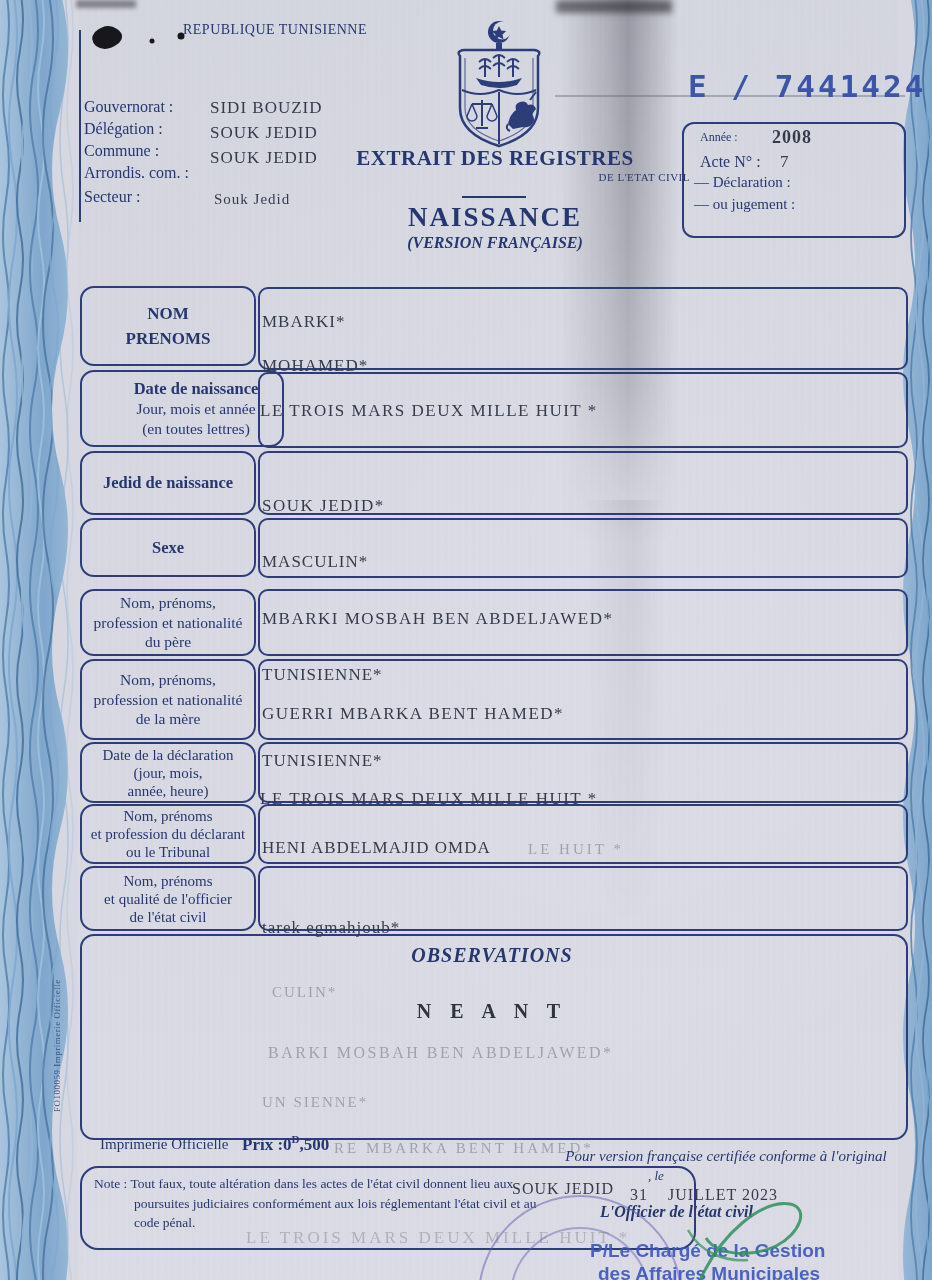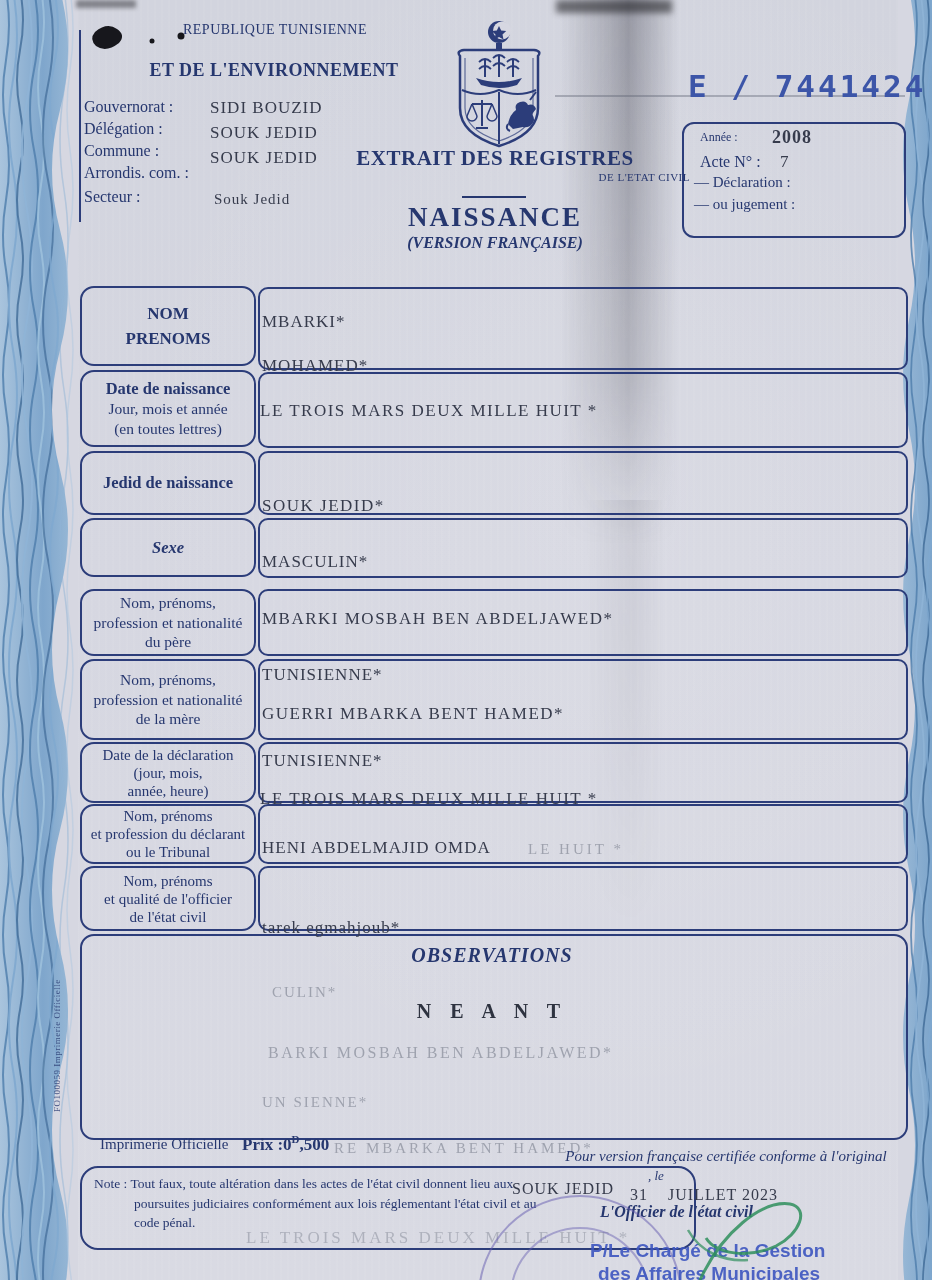--- a/index.html
+++ b/index.html
@@ -73,21 +73,20 @@
       <path d="M 32 -10 q 6 40 0 80 q -6 40 0 80 q 6 40 0 80 q -6 40 0 80 q 6 40 0 80 q -6 40 0 80 q 6 40 0 80 q -6 40 0 80 q 6 40 0 80 q -6 40 0 80 q 6 40 0 80 q -6 40 0 80 q 6 40 0 80 q -6 40 0 80 q 6 40 0 80 q -6 40 0 80 q 6 40 0 80" fill="none" stroke="#7fa9cf" stroke-width="1.8" opacity="0.8"></path>
     </svg>
 
   <div class="abs smudge1"></div>
   <div class="abs smudge2"></div>
   <div class="abs topmark"></div>
   <div class="abs topmark2"></div>
   <div class="abs foldline"></div>
 
   <div class="abs navy" style="left:85px;top:22px;width:380px;text-align:center;font-size:14px;letter-spacing:.5px;">REPUBLIQUE TUNISIENNE</div>
-  <div class="abs navy b" style="left:78px;top:60px;width:392px;text-align:center;font-size:18px;letter-spacing:.5px;">ET DE L'ENVIRONNEMENT</div>
 
   <div class="abs" style="left:79px;top:30px;width:2px;height:192px;background:#2c3d7a;"></div>
 
   <div class="abs navy" style="left:84px;top:98px;font-size:16px;">Gouvernorat :</div>
   <div class="abs typed" style="left:210px;top:98px;font-size:17px;">SIDI BOUZID</div>
   <div class="abs navy" style="left:84px;top:120px;font-size:16px;">Délégation :</div>
   <div class="abs typed" style="left:210px;top:123px;font-size:17px;">SOUK JEDID</div>
   <div class="abs navy" style="left:84px;top:142px;font-size:16px;">Commune :</div>
   <div class="abs typed" style="left:210px;top:148px;font-size:17px;">SOUK JEDID</div>
   <div class="abs navy" style="left:84px;top:164px;font-size:16px;">Arrondis. com. :</div>
@@ -131,29 +130,29 @@
   <div class="abs navy" style="left:694px;top:196px;font-size:15px;">— ou jugement :</div>
 
   <div class="abs navy b" style="left:300px;top:146px;width:390px;text-align:center;font-size:21px;letter-spacing:.5px;">EXTRAIT DES REGISTRES</div>
   <div class="abs navy" style="left:300px;top:171px;width:390px;text-align:right;font-size:11px;letter-spacing:.5px;">DE L'ETAT CIVIL</div>
   <div class="abs" style="left:462px;top:196px;width:64px;height:2px;background:#26376f;"></div>
   <div class="abs navy b" style="left:300px;top:202px;width:390px;text-align:center;font-size:27px;letter-spacing:2px;">NAISSANCE</div>
   <div class="abs navy b i" style="left:300px;top:234px;width:390px;text-align:center;font-size:16px;font-style:italic;">(VERSION FRANÇAISE)</div>
 
   <div class="lblbox b pre" style="top:286px;height:76px;font-size:17px;line-height:1.5;text-align:center;">NOM
 PRENOMS</div>
-  <div class="lblbox" style="top:370px;height:73px;">
+  <div class="lblbox" style="top:370px;height:73px;padding-left:28px;">
     <span style="font-size:15.5px;line-height:1.3;">
       <span class="b pre" style="font-size:16.5px;">Date de naissance</span><br>
       <span class="pre">Jour, mois et année
 (en toutes lettres)</span>
     </span>
   </div>
   <div class="lblbox b" style="top:451px;height:60px;font-size:16.5px;">Jedid de naissance</div>
-  <div class="lblbox b" style="top:518px;height:55px;font-size:16.5px;font-style:italic;">Sexe</div>
+  <div class="lblbox b" style="top:518px;height:55px;font-size:16.5px;">Sexe</div>
   <div class="lblbox pre" style="top:589px;height:63px;font-size:15.5px;line-height:1.25;">Nom, prénoms,
 profession et nationalité
 du père</div>
   <div class="lblbox pre" style="top:659px;height:77px;font-size:15.5px;line-height:1.25;">Nom, prénoms,
 profession et nationalité
 de la mère</div>
   <div class="lblbox pre" style="top:742px;height:57px;font-size:15px;line-height:1.2;">Date de la déclaration
 (jour, mois,
 année, heure)</div>
   <div class="lblbox pre" style="top:804px;height:56px;font-size:15px;line-height:1.2;">Nom, prénoms

